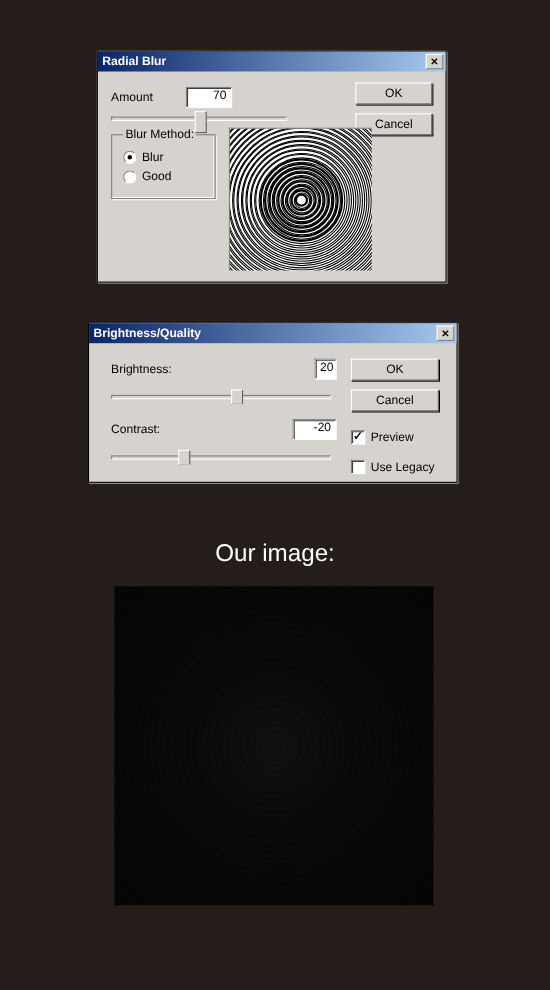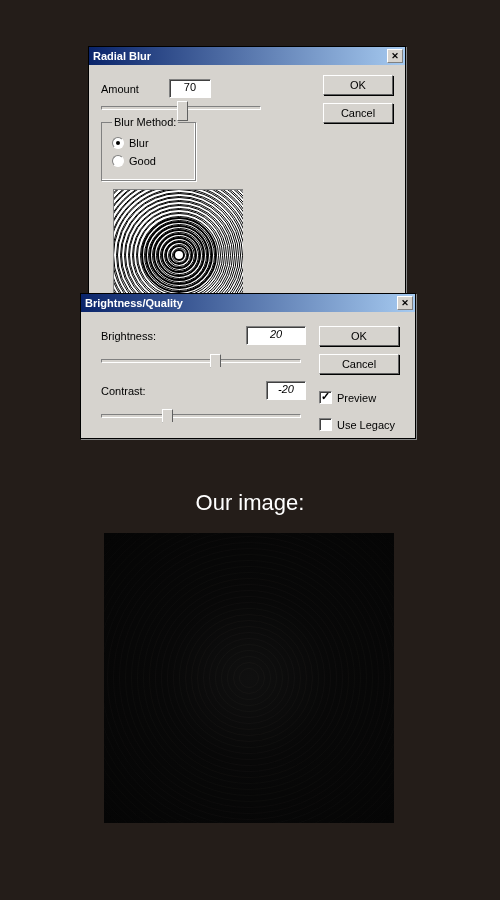--- a/index.html
+++ b/index.html
@@ -65,21 +65,21 @@
   .input-sunken {
     background: #fff;
     border-top: 1px solid #808080;
     border-left: 1px solid #808080;
     border-right: 1px solid #fff;
     border-bottom: 1px solid #fff;
     box-shadow: inset 1px 1px 0 #404040;
     height: 19px;
     padding: 1px 4px;
     font-size: 11px;
-    text-align: center;
+    text-align: right;
   }
   fieldset {
     border: 1px solid #808080;
     box-shadow: inset -1px -1px 0 #fff, 1px 1px 0 #fff;
     padding: 6px 10px 10px 10px;
     margin-bottom: 8px;
   }
   legend {
     padding: 0 2px;
     background: #d6d3ce;
@@ -215,21 +215,21 @@
     </div>
 
     <div style="display:flex; align-items:center; gap:30px; margin-top:4px;">
       <span>Amount</span>
       <div class="input-sunken" style="width:42px;">70</div>
     </div>
     <div class="slider-track" style="width:160px; margin-top:8px;">
       <div class="slider-thumb" style="left:75px;"></div>
     </div>
 
-    <div style="display:flex; margin-top:6px;flex-direction:column;">
+    <div style="display:flex; margin-top:6px;">
       <div style="width:95px; flex-shrink:0;">
         <fieldset>
           <legend>Blur Method:</legend>
           <div class="radio-row">
             <div class="radio-outer checked"></div>
             <span class="radio-label">Blur</span>
           </div>
           <div class="radio-row">
             <div class="radio-outer"></div>
             <span class="radio-label">Good</span>
@@ -310,29 +310,29 @@
       </div>
       <div class="checkbox-row">
         <div class="checkbox"></div>
         <span>Use Legacy</span>
       </div>
     </div>
 
     <div style="width:205px;">
       <div style="display:flex; align-items:center; justify-content:space-between;">
         <span>Brightness:</span>
-        <div class="input-sunken" style="width:60px;font-style:italic;">20</div>
+        <div class="input-sunken" style="width:20px;">20</div>
       </div>
       <div class="slider-track" style="width:200px; margin:14px 0 18px 0;">
         <div class="slider-thumb pointer" style="left:108px;"></div>
       </div>
 
       <div style="display:flex; align-items:center; justify-content:space-between;">
         <span>Contrast:</span>
-        <div class="input-sunken" style="width:40px;font-style:italic;">-20</div>
+        <div class="input-sunken" style="width:40px;">-20</div>
       </div>
       <div class="slider-track" style="width:200px; margin:14px 0 2px 0;">
         <div class="slider-thumb pointer" style="left:60px;"></div>
       </div>
     </div>
   </div>
 </div>
 
 <div class="our-image-label">Our image:</div>
 <div class="result-img" id="resultImg">

